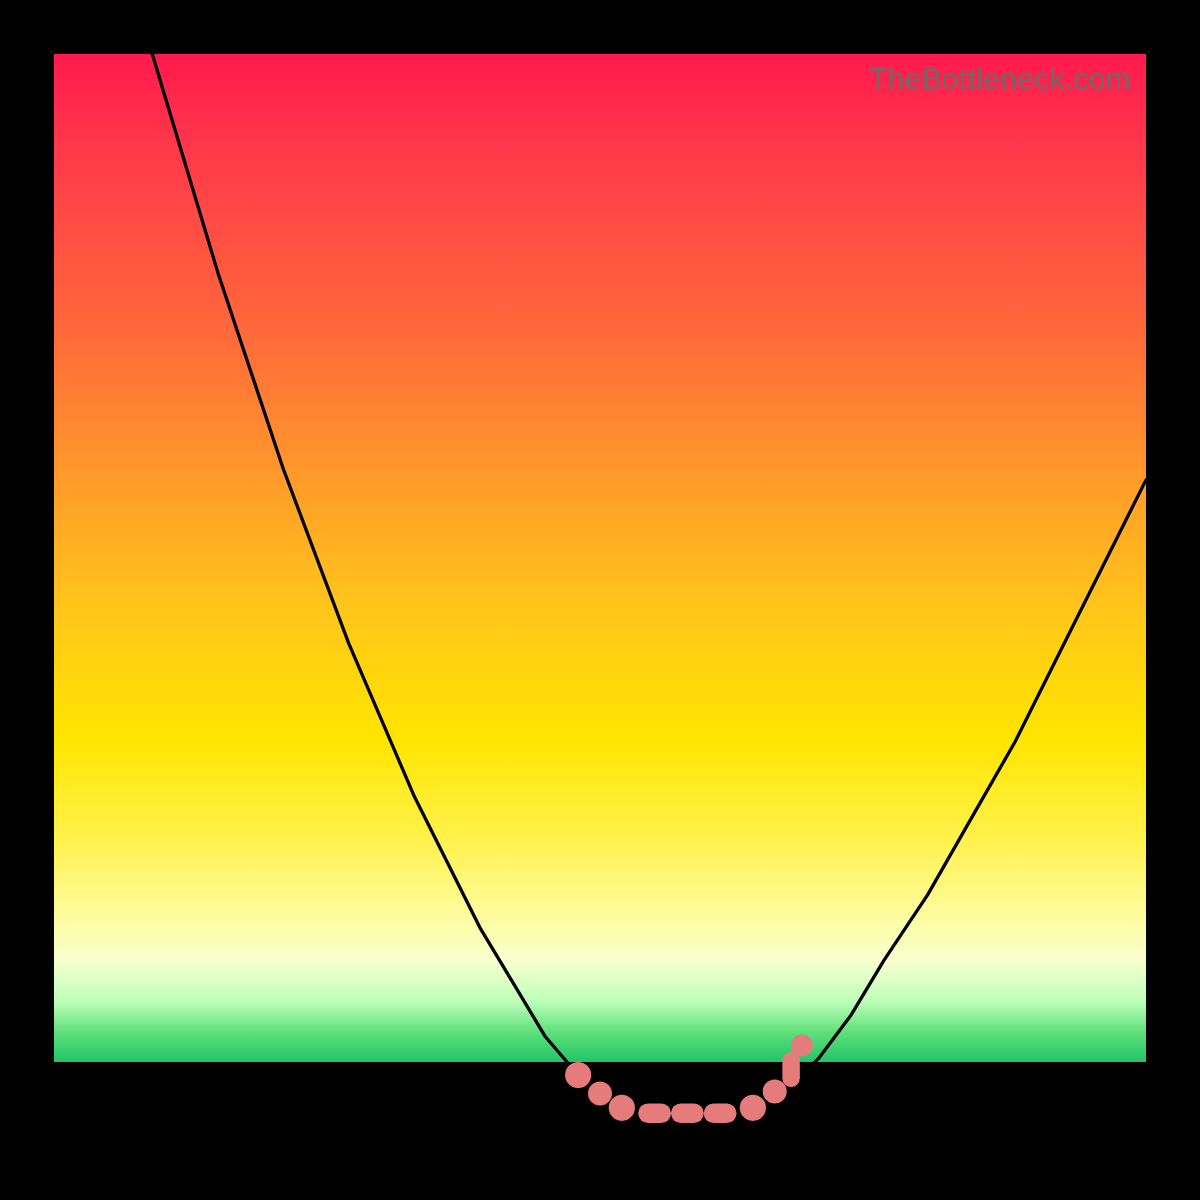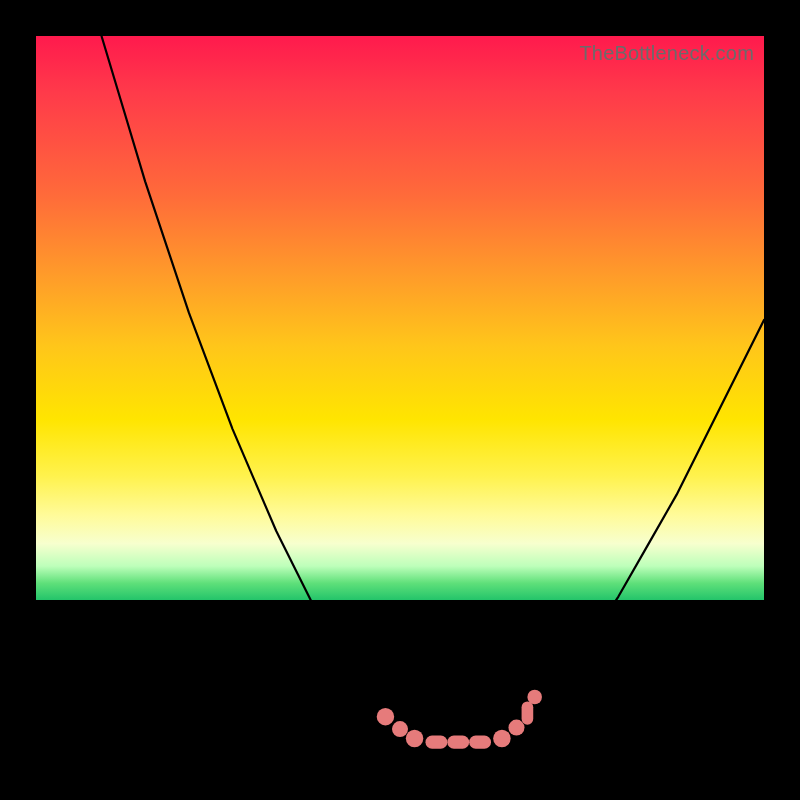--- a/index.html
+++ b/index.html
@@ -15,21 +15,21 @@
     position: relative;
     width: 800px;
     height: 800px;
     background: #000;
   }
   .plot {
     position: absolute;
     left: 36px;
     top: 36px;
     width: 728px;
-    height: 564px;
+    height: 672px;
     background: linear-gradient(
       to bottom,
       #ff1a4d 0%,
       #ff3a4a 10%,
       #ff6a3a 28%,
       #ff9a2a 42%,
       #ffc61a 55%,
       #ffe500 68%,
       #fff24d 78%,
       #fffb9a 85%,

